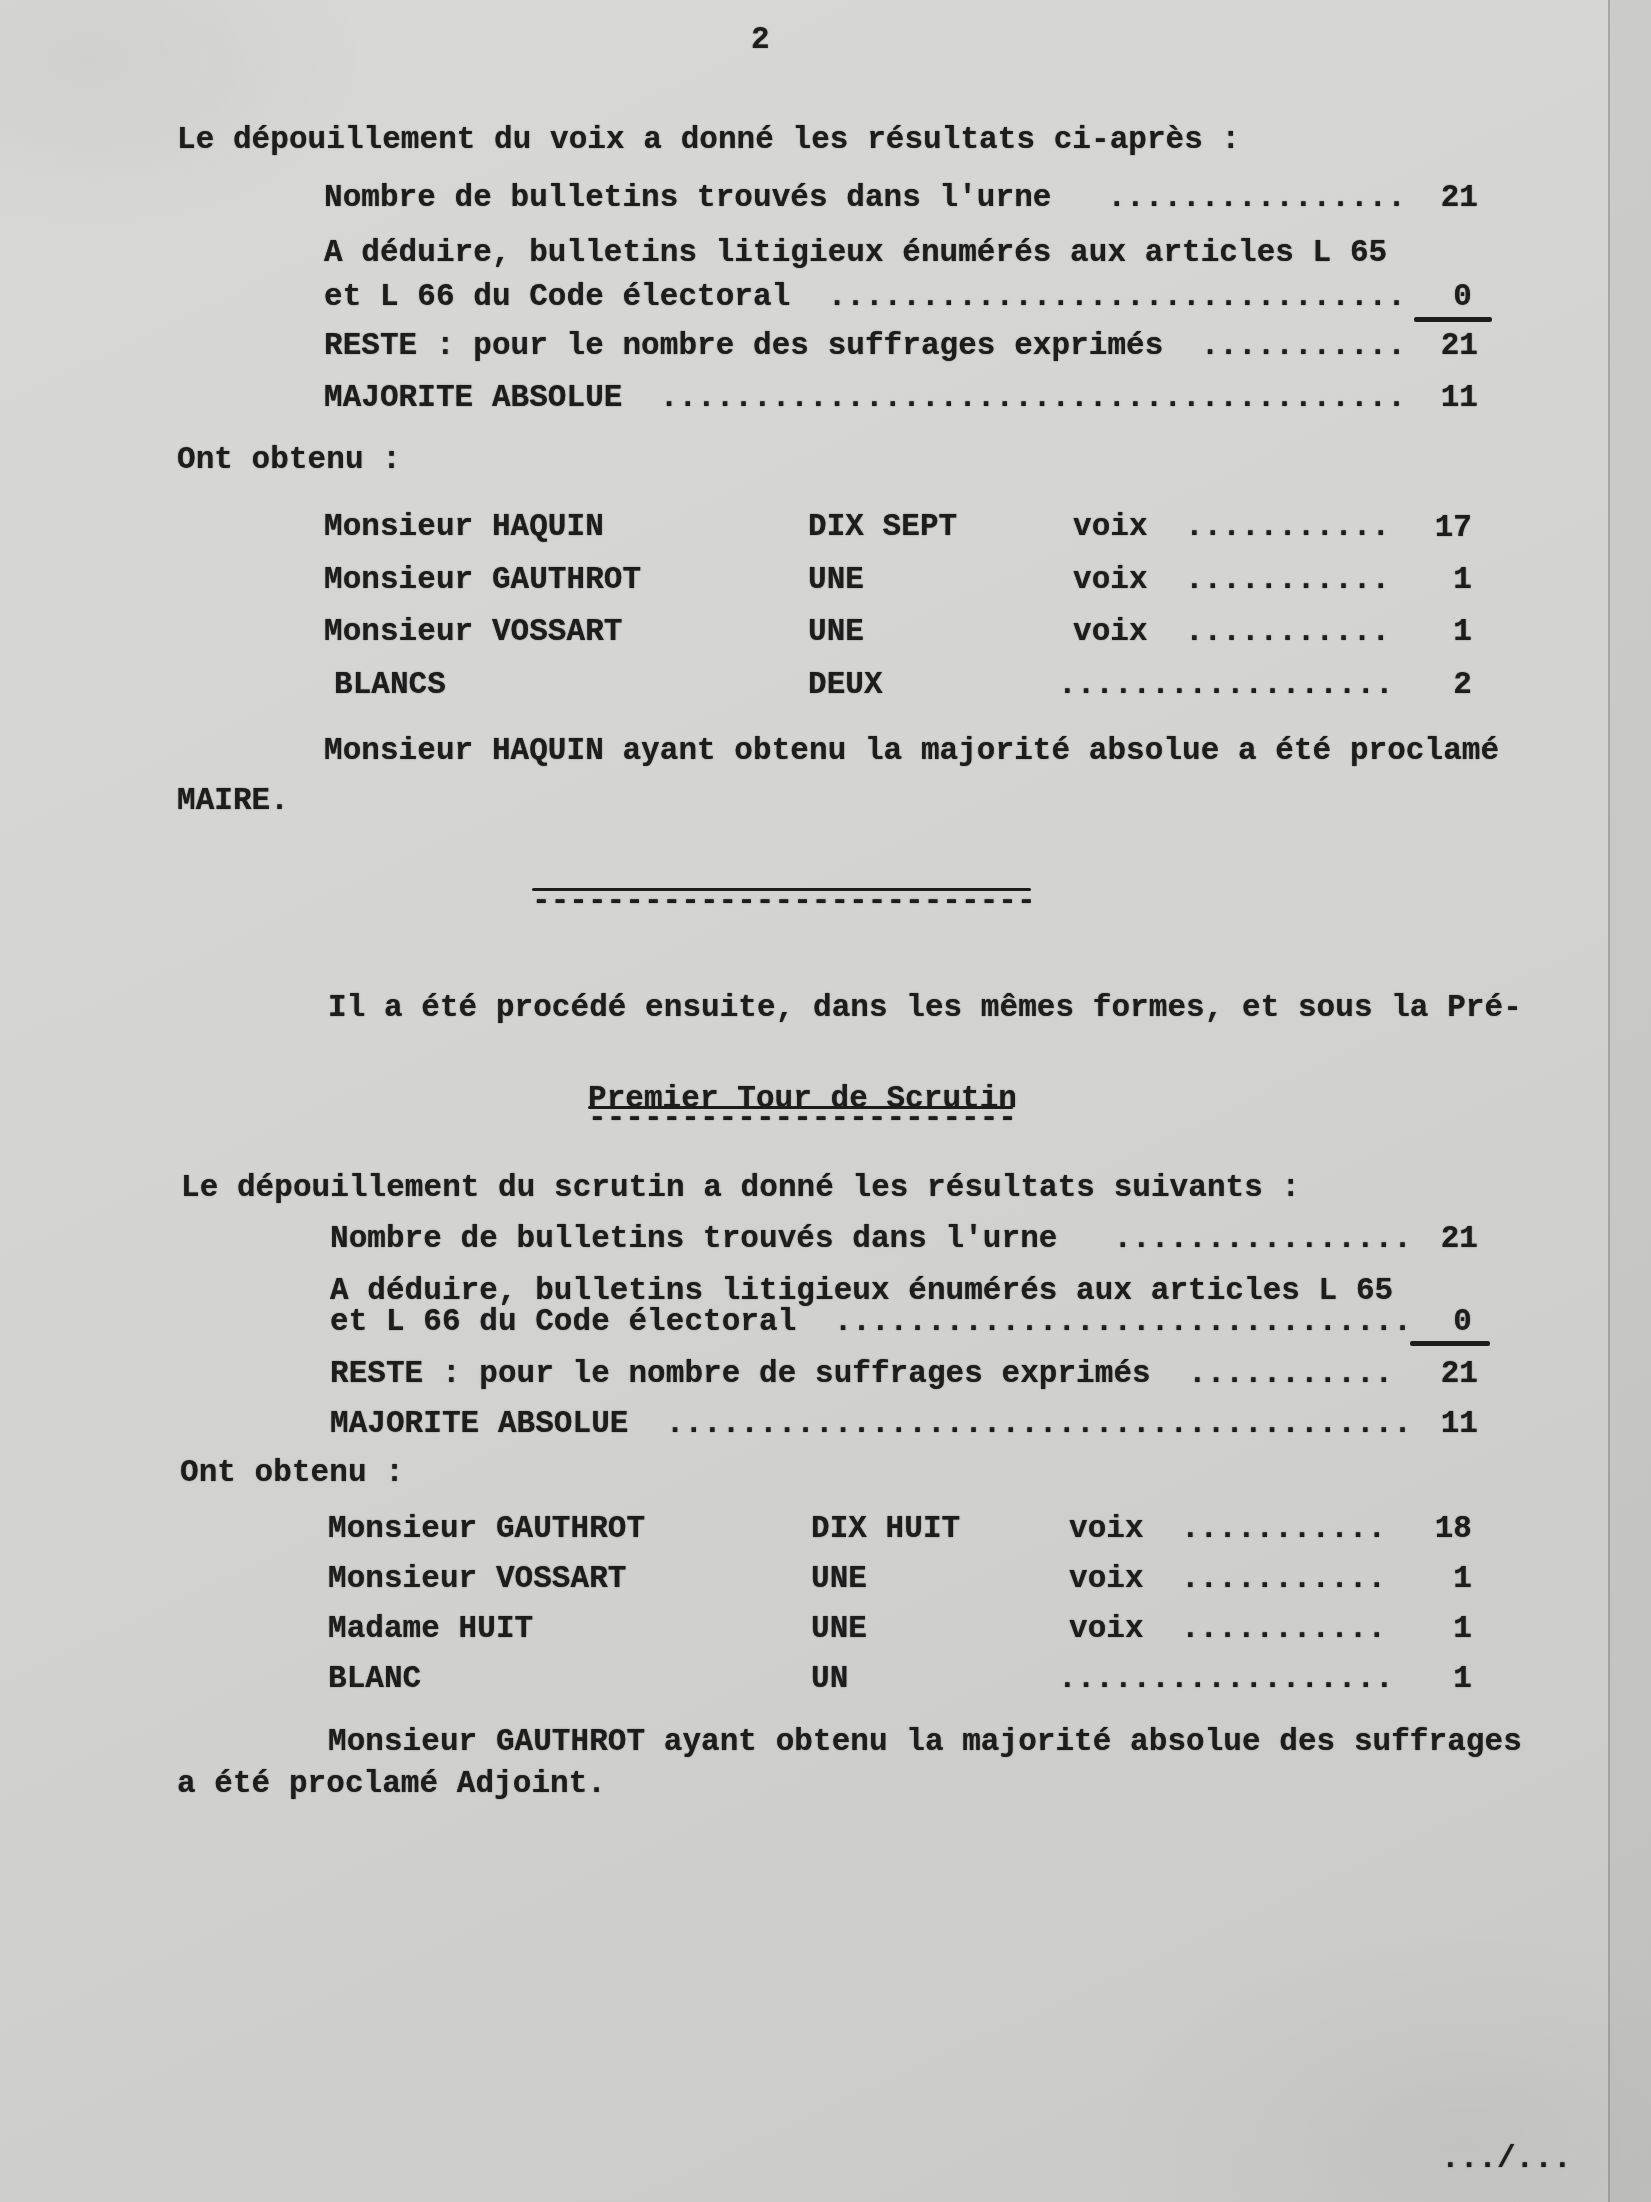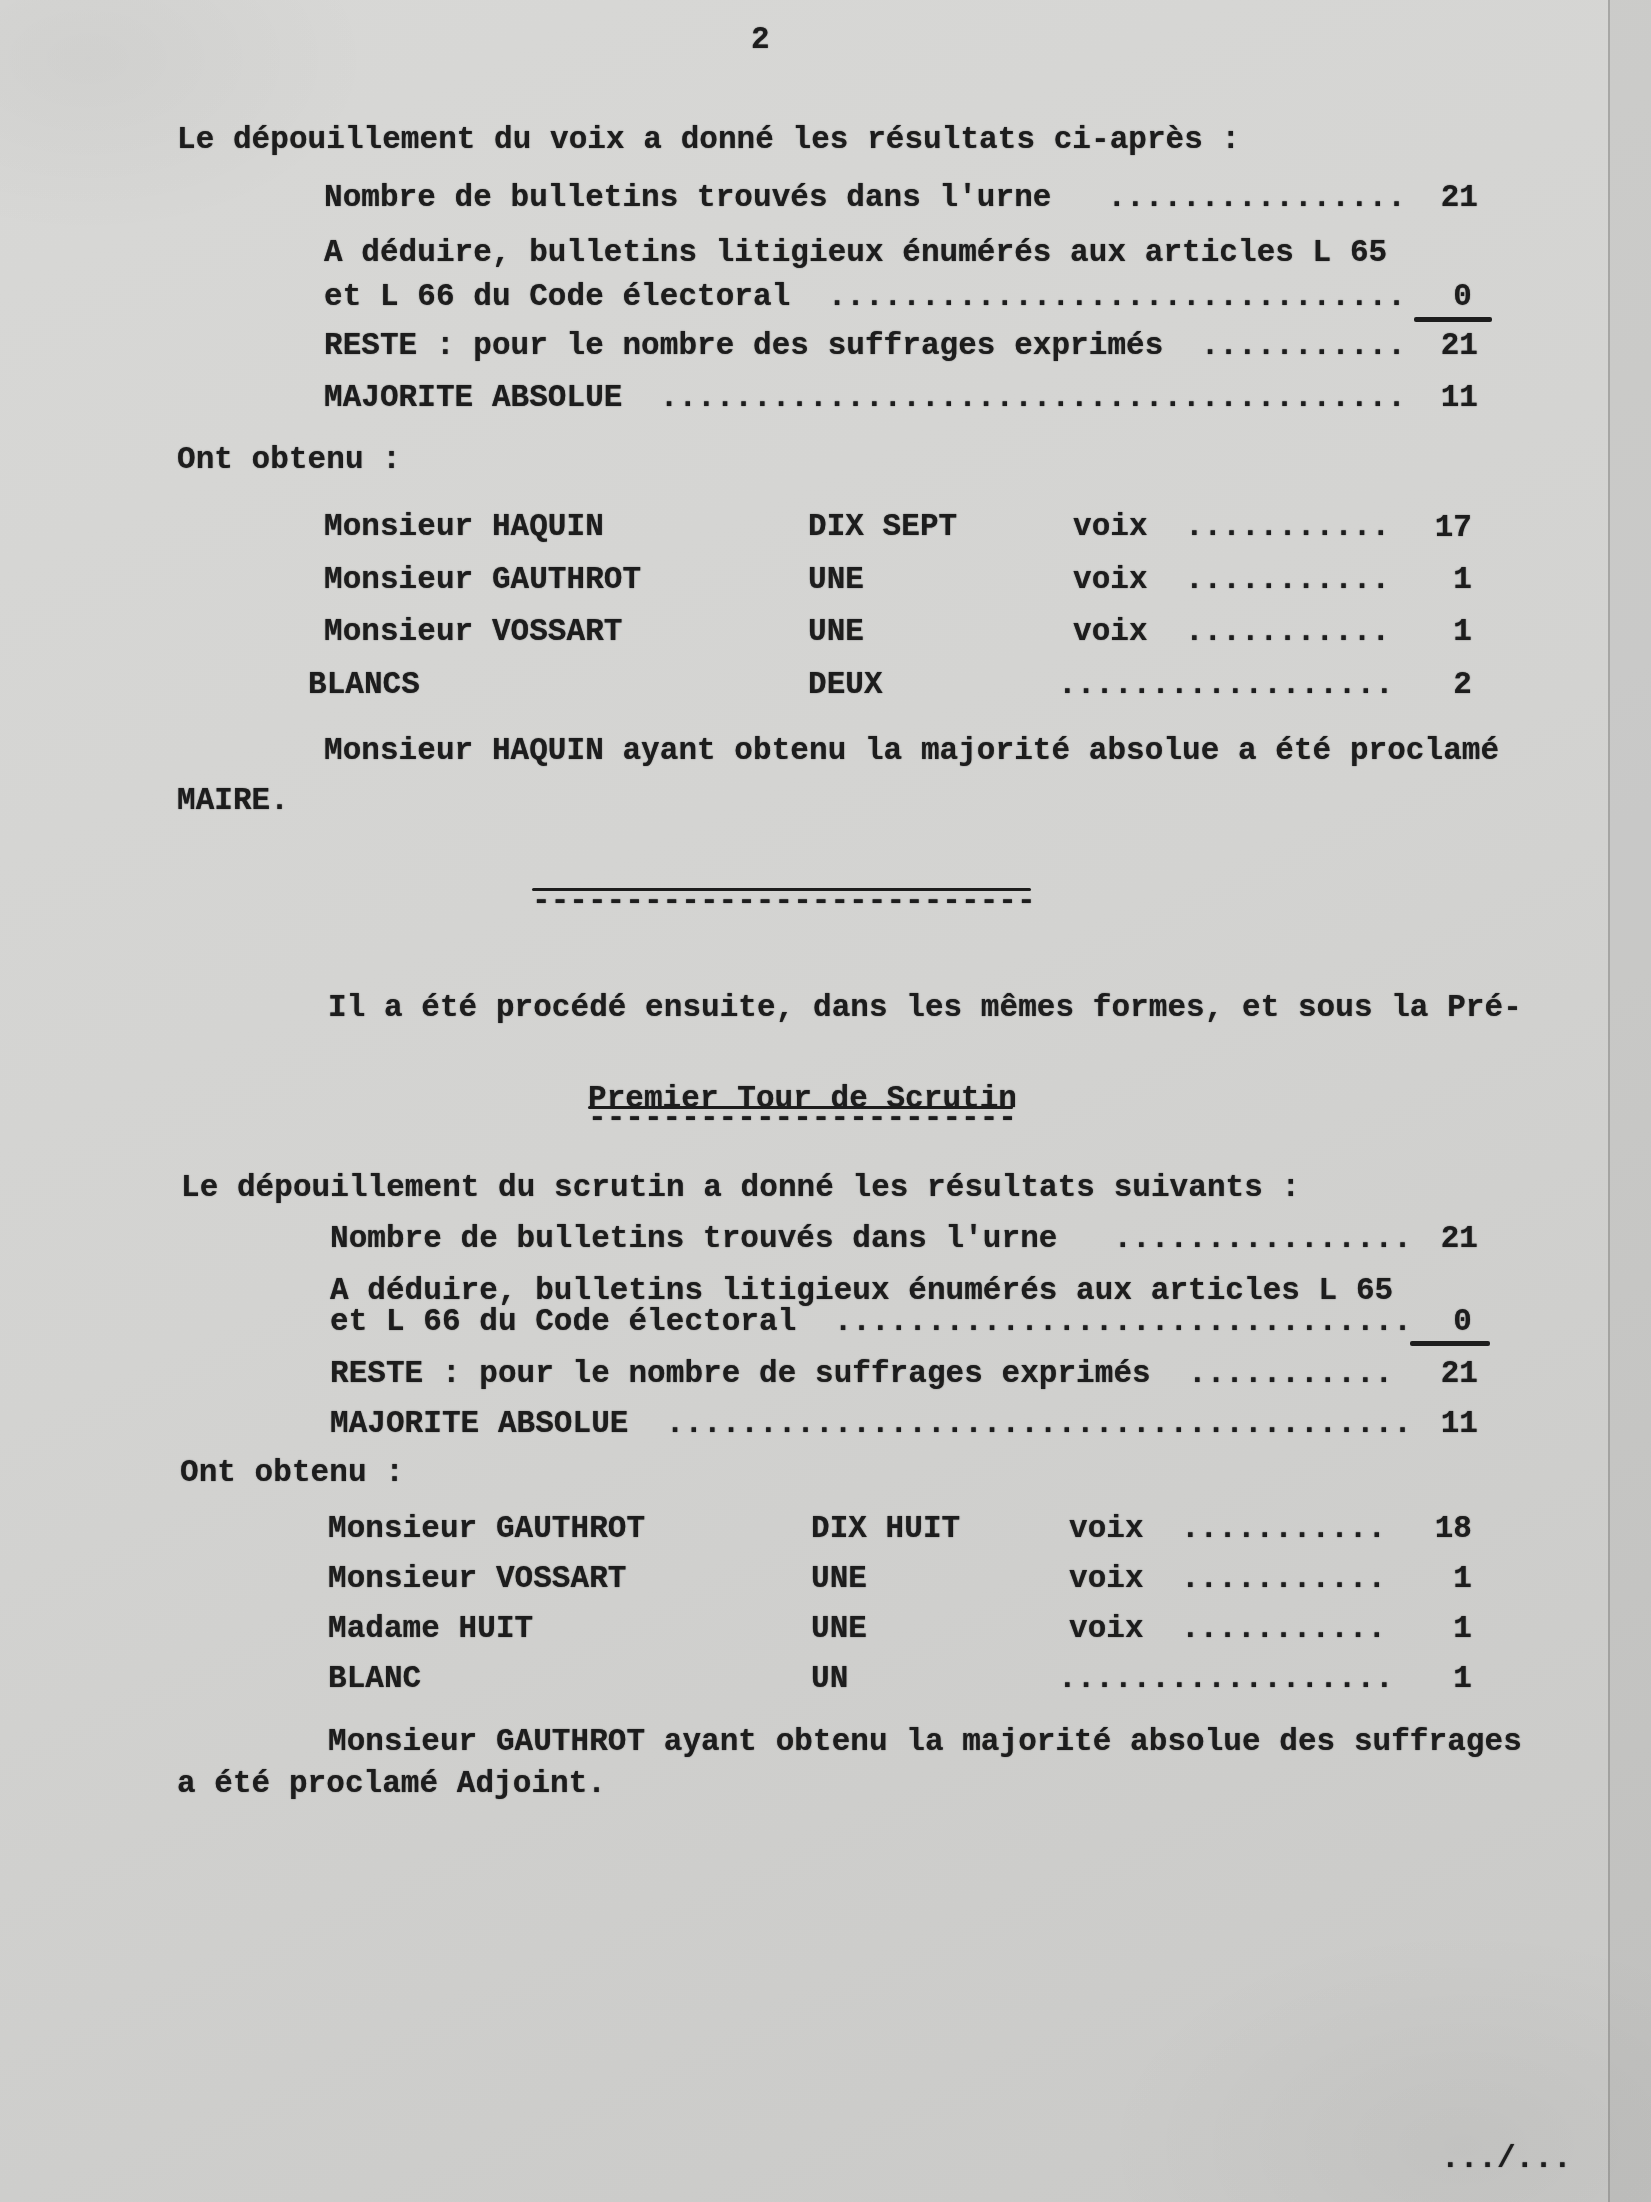--- a/index.html
+++ b/index.html
@@ -67,21 +67,21 @@
   <div class="t" style="left:324px;top:562px">Monsieur GAUTHROT</div>
   <div class="t" style="left:808px;top:562px">UNE</div>
   <div class="t" style="left:1073px;top:562px">voix  ...........</div>
   <div class="t val" style="left:1363px;top:562px">1</div>
 
   <div class="t" style="left:324px;top:614px">Monsieur VOSSART</div>
   <div class="t" style="left:808px;top:614px">UNE</div>
   <div class="t" style="left:1073px;top:614px">voix  ...........</div>
   <div class="t val" style="left:1363px;top:614px">1</div>
 
-  <div class="t" style="left:308px;top:667px">BLANCS</div>
+  <div class="t" style="left:334px;top:667px">BLANCS</div>
   <div class="t" style="left:808px;top:667px">DEUX</div>
   <div class="t" style="left:1058px;top:667px">..................</div>
   <div class="t val" style="left:1363px;top:667px">2</div>
 
   <div class="t" style="left:324px;top:733px">Monsieur HAQUIN ayant obtenu la majorité absolue a été proclamé</div>
   <div class="t" style="left:177px;top:783px">MAIRE.</div>
 
   <div class="rule" style="left:532px;top:888px;width:499px;height:2.9px"></div>
   <div class="t" style="left:532px;top:883px">---------------------------</div>
 

